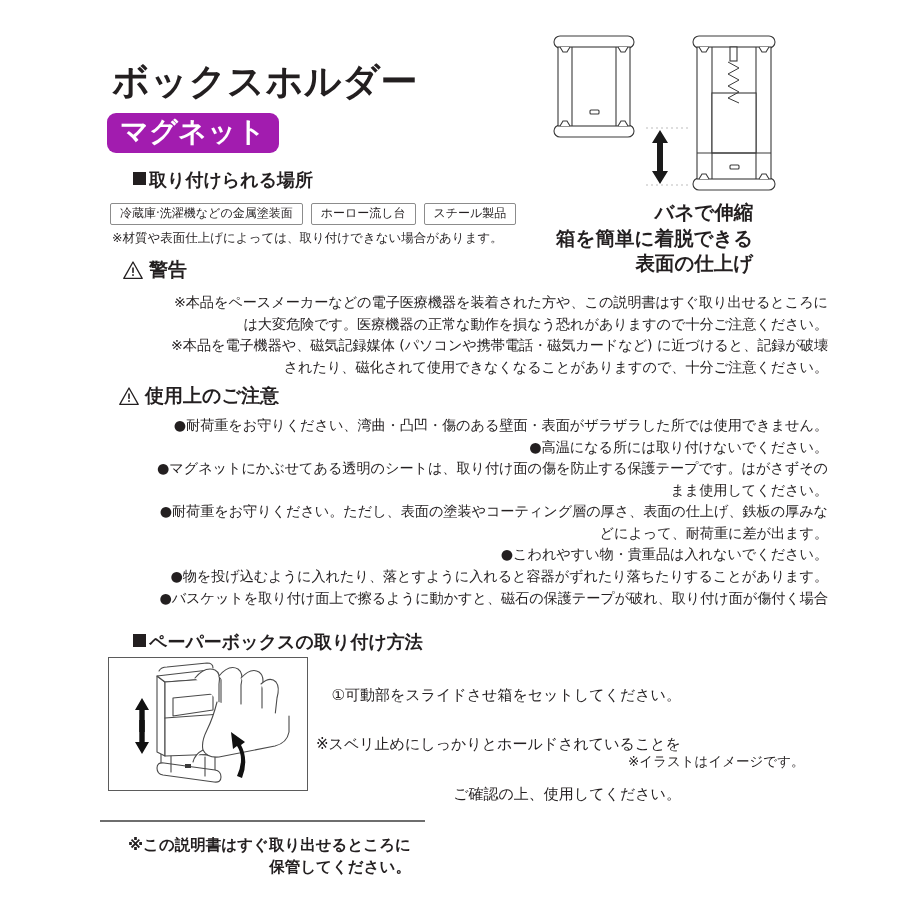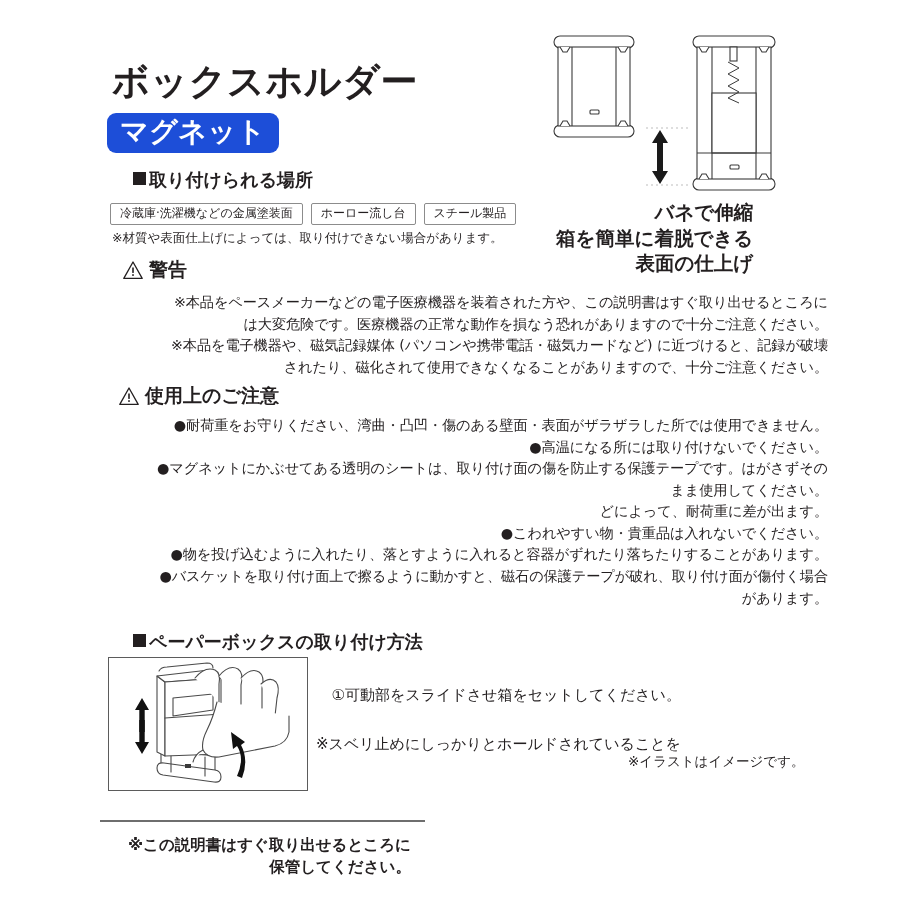--- a/index.html
+++ b/index.html
@@ -34,21 +34,21 @@
     font-weight: bold;
     letter-spacing: 0.5px;
     color: #231f20;
     white-space: nowrap;
   }
 
   .badge-magnet {
     position: absolute;
     left: 107px;
     top: 113px;
-    background: #1d4ed8;
+    background: #a21caf;
     color: #ffffff;
     font-size: 28px;
     font-weight: bold;
     padding: 4px 13px 7px 13px;
     border-radius: 9px;
     letter-spacing: 0.5px;
     line-height: 1.05;
     white-space: nowrap;
   }
 
@@ -320,25 +320,25 @@
       </svg>
     </span>
     <span>使用上のご注意</span>
   </div>
 
   <div class="para" id="caution-body">
     <span class="ln">●耐荷重をお守りください、湾曲・凸凹・傷のある壁面・表面がザラザラした所では使用できません。</span>
     <span class="ln">●高温になる所には取り付けないでください。</span>
     <span class="ln">●マグネットにかぶせてある透明のシートは、取り付け面の傷を防止する保護テープです。はがさずその</span>
     <span class="ln ind">まま使用してください。</span>
+    <span class="ln">●耐荷重をお守りください。ただし、表面の塗装やコーティング層の厚さ、表面の仕上げ、鉄板の厚みな</span>
     <span class="ln ind">どによって、耐荷重に差が出ます。</span>
     <span class="ln">●こわれやすい物・貴重品は入れないでください。</span>
     <span class="ln">●物を投げ込むように入れたり、落とすように入れると容器がずれたり落ちたりすることがあります。</span>
     <span class="ln">●バスケットを取り付け面上で擦るように動かすと、磁石の保護テープが破れ、取り付け面が傷付く場合</span>
-    <span class="ln ind">があります。</span>
   </div>
 
   <div class="sq-head" id="head-install">
     <span class="sq"></span><span>ペーパーボックスの取り付け方法</span>
   </div>
 
   <div class="illus-box">
     <svg width="196" height="130" viewBox="0 0 196 130" fill="none">
       <g stroke="#4a4a4a" stroke-width="1.1" fill="#ffffff" stroke-linejoin="round" stroke-linecap="round">
 
@@ -370,20 +370,21 @@
 
       <g fill="#111111" stroke="none">
         <path d="M128 118 Q136 100 128 88 L124 91 L122 74 L136 84 L132 87 Q140 102 133 120 Z"></path>
       </g>
     </svg>
   </div>
 
   <div class="install-text">
     <span class="ln">①可動部をスライドさせ箱をセットしてください。</span>
     <span class="ln">※スベリ止めにしっかりとホールドされていることを</span>
+    <span class="ln ind">ご確認の上、使用してください。</span>
   </div>
 
   <div class="illus-note">※イラストはイメージです。</div>
 
   <div class="divider"></div>
 
   <div class="footer-note">
     <span class="ln">※この説明書はすぐ取り出せるところに</span>
     <span class="ln ind">保管してください。</span>
   </div>

